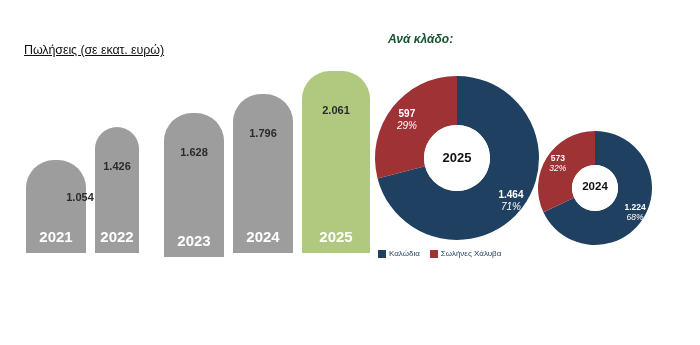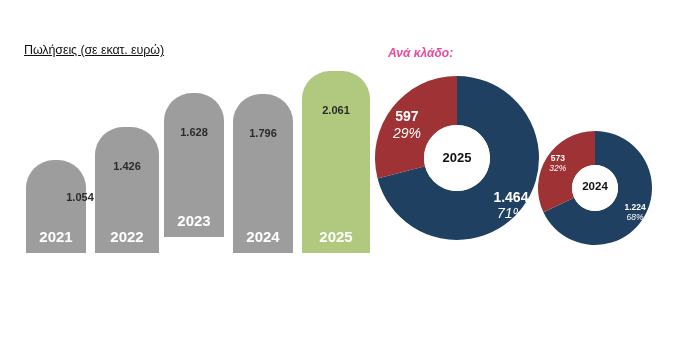--- a/index.html
+++ b/index.html
@@ -29,31 +29,31 @@
     font-size:11px;font-weight:bold;color:#2b2b2b;
   }
   .bar-year{
     position:absolute;left:0;width:100%;text-align:center;
     font-size:15px;font-weight:bold;color:#ffffff;
   }
 
   
   #donut-panel{position:absolute;left:370px;top:0;width:330px;height:345px;}
   #donut-title{
-    position:absolute;left:18px;top:46px;
-    font-size:12px;font-style:italic;font-weight:bold;color:#ec4899;white-space:nowrap;
+    position:absolute;left:18px;top:32px;
+    font-size:12px;font-style:italic;font-weight:bold;color:#14532d;white-space:nowrap;
   }
   .donut-center-label{
     position:absolute;text-align:center;
     font-size:13px;font-weight:bold;color:#111111;
   }
   .donut-center-label.small{font-size:11.5px;}
   .slice-label{
     position:absolute;text-align:center;color:#ffffff;line-height:1.18;
-    font-size:14px;font-weight:bold;
+    font-size:10px;font-weight:bold;
   }
   .slice-label .pct{display:block;font-style:italic;font-weight:normal;}
   .slice-label.sm{font-size:8.5px;text-align:center;}
 
   #legend{position:absolute;left:8px;top:249px;display:flex;align-items:center;gap:10px;}
   .legend-item{display:flex;align-items:center;gap:3px;}
   .legend-swatch{width:8px;height:8px;display:inline-block;}
   .legend-text{font-size:8px;color:#1f3f60;white-space:nowrap;}
 </style>
 </head>
@@ -64,26 +64,26 @@
   <div id="bar-panel">
 
     <div id="bar-title">Πωλήσεις (σε εκατ. ευρώ)</div>
 
     <div id="bars-host">
         <div class="bar-col" style="left: 26px; width: 60px; bottom: 92px; height: 93px;">
           <div class="bar-shape" style="height: 93px; background: rgb(157, 157, 157);"></div>
           <div class="bar-value" style="top: 31px; padding-left: 24px;">1.054</div>
           <div class="bar-year" style="bottom: 8px;">2021</div>
         </div>
-        <div class="bar-col" style="left: 95px; width: 64px; bottom: 92px; height: 126px;">
+        <div class="bar-col" style="left: 95px; width: 44px; bottom: 92px; height: 126px;">
           <div class="bar-shape" style="height: 126px; background: rgb(157, 157, 157);"></div>
           <div class="bar-value" style="top: 33px;">1.426</div>
           <div class="bar-year" style="bottom: 8px;">2022</div>
         </div>
-        <div class="bar-col" style="left: 164px; width: 60px; bottom: 108px; height: 144px;">
+        <div class="bar-col" style="left: 164px; width: 60px; bottom: 88px; height: 144px;">
           <div class="bar-shape" style="height: 144px; background: rgb(157, 157, 157);"></div>
           <div class="bar-value" style="top: 33px;">1.628</div>
           <div class="bar-year" style="bottom: 8px;">2023</div>
         </div>
         <div class="bar-col" style="left: 233px; width: 60px; bottom: 92px; height: 159px;">
           <div class="bar-shape" style="height: 159px; background: rgb(157, 157, 157);"></div>
           <div class="bar-value" style="top: 33px;">1.796</div>
           <div class="bar-year" style="bottom: 8px;">2024</div>
         </div>
         <div class="bar-col" style="left: 302px; width: 68px; bottom: 92px; height: 182px;">
@@ -109,15 +109,25 @@
 
     <div id="donut-overlays">
         <div class="slice-label " style="left: 110.952px; top: 188.849px; width: 60px;"><span>1.464</span><span class="pct">71%</span></div>
         <div class="slice-label " style="left: 6.91998px; top: 108.154px; width: 60px;"><span>597</span><span class="pct">29%</span></div>
         <div class="donut-center-label" style="left: 47px; top: 150px; width: 80px;">2025</div>
         <div class="slice-label sm" style="left: 235.089px; top: 202.441px; width: 60px;"><span>1.224</span><span class="pct">68%</span></div>
         <div class="slice-label sm" style="left: 157.782px; top: 153.381px; width: 60px;"><span>573</span><span class="pct">32%</span></div>
         <div class="donut-center-label small" style="left: 185px; top: 180px; width: 80px;">2024</div>
       </div>
 
+    <div id="legend">
+        <div class="legend-item">
+          <span class="legend-swatch" style="background: rgb(31, 64, 96);"></span>
+          <span class="legend-text">Καλώδια</span>
+        </div>
+        <div class="legend-item">
+          <span class="legend-swatch" style="background: rgb(158, 50, 52);"></span>
+          <span class="legend-text">Σωλήνες Χάλυβα</span>
+        </div>
+      </div>
   </div>
 
 </div>
 
 </body></html>

